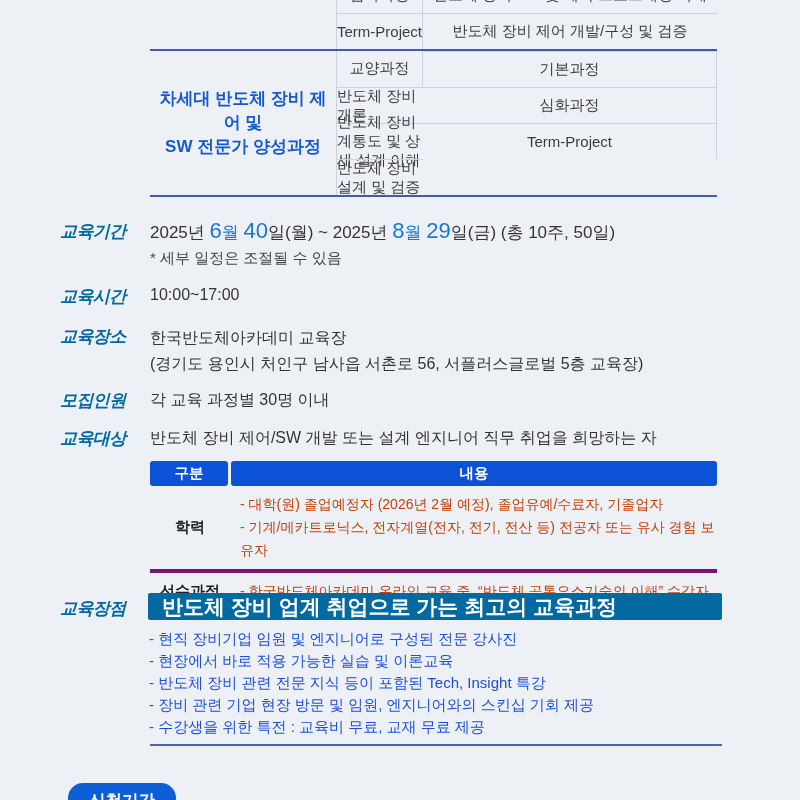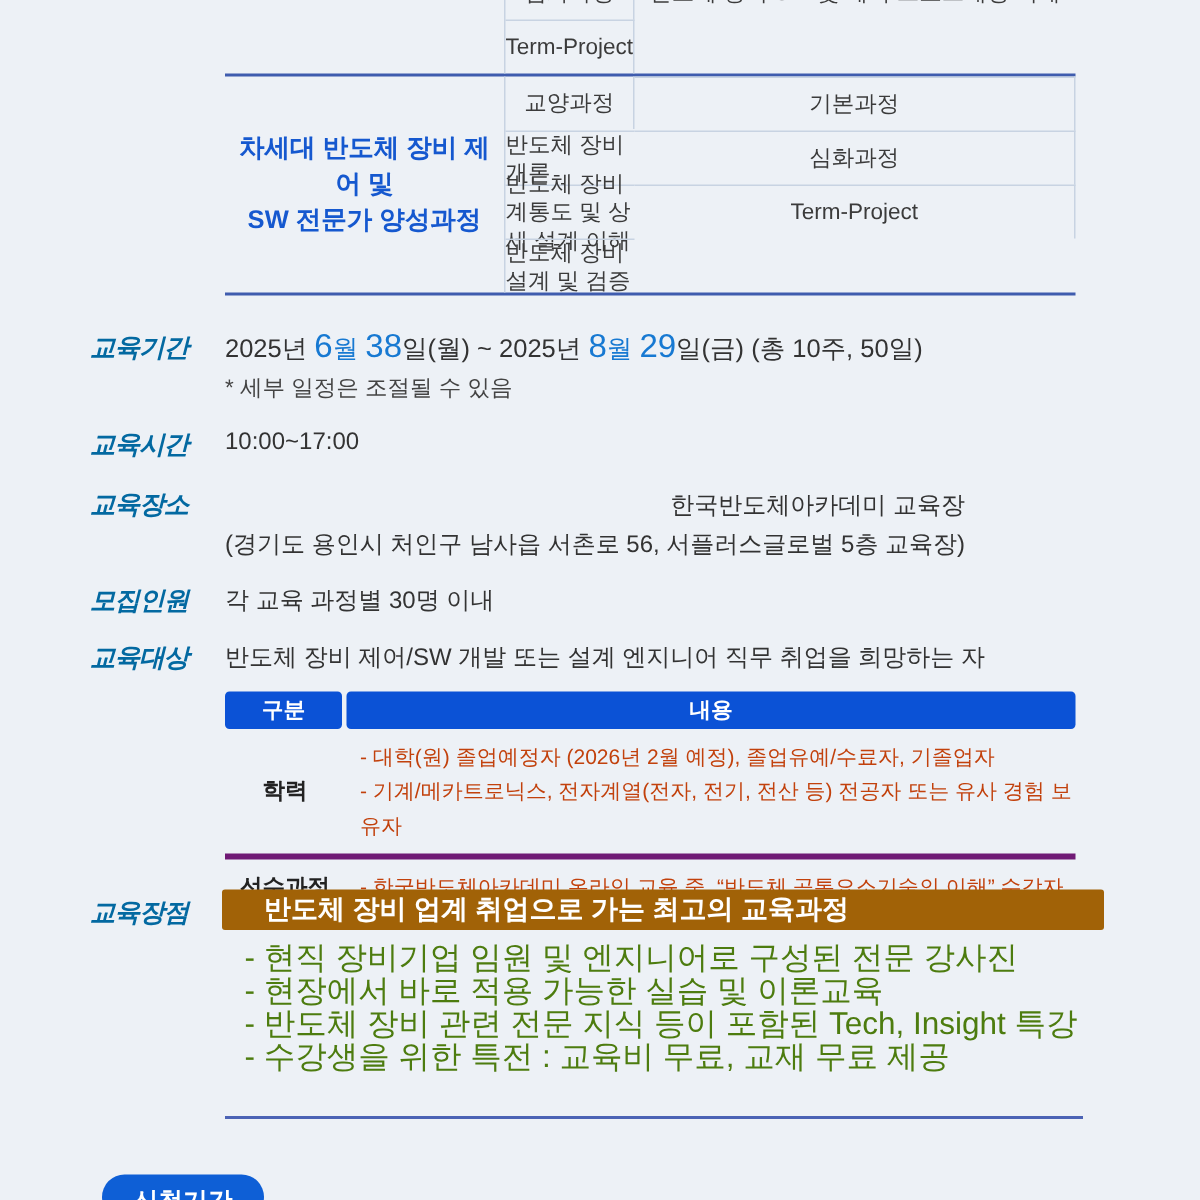--- a/index.html
+++ b/index.html
@@ -48,44 +48,45 @@
   .ehead .hc2{flex:1;}
   .erow{display:grid;grid-template-columns:80px 1fr;padding:7px 0;}
   .erow + .erow{border-top:4px solid #701a75;}
   .ebody{border-bottom:1px solid #b0bfd4;}
   .erow .rlabel{display:flex;align-items:center;justify-content:center;font-weight:bold;font-size:15px;color:#222;}
   .erow .ritems{padding-left:10px;font-size:14px;color:#c2410c;line-height:1.65;}
 
   
   .advbar{
     left:148px;top:593px;width:560px;height:27px;
-    background:#a16207;border-radius:2px;color:#fff;font-weight:bold;font-size:18px;
-    line-height:27px;padding-left:28px;
+    background:#0369a1;border-radius:2px;color:#fff;font-weight:bold;font-size:21px;
+    line-height:27px;padding-left:14px;
   }
-  .advitems{left:163px;top:628px;font-size:21px;color:#4d7c0f;}
+  .advitems{left:149px;top:628px;font-size:15px;color:#1d4ed8;}
   .advitems div{line-height:21.9px;white-space:nowrap;}
   .advline{left:150px;top:744px;width:572px;border-top:2px solid #4c63b5;height:0;}
 
   
   .pill{
     left:68px;top:783px;width:108px;height:30px;border-radius:15px;
     background:#0e5fd6;color:#fff;font-weight:bold;font-size:16.5px;
     display:flex;align-items:flex-start;justify-content:center;padding-top:7px;box-sizing:border-box;
   }
 </style>
 </head>
 <body>
 
 <div class="abs ctable">
 
   <div class="cgroup" style="--rows:2;">
     <div class="glabel"></div>
     <div class="cell type">심화과정</div>
     <div class="cell">반도체 장비 SW 및 제어 프로그래밍 이해</div>
     <div class="cell type bt">Term-Project</div>
+    <div class="cell bt">반도체 장비 제어 개발/구성 및 검증</div>
   </div>
 
   <div class="cgroup" style="--rows:4;">
     <div class="glabel">
       <span>
         <span>차세대 반도체 장비 제어 및</span><br>
         <span>SW 전문가 양성과정</span>
       </span>
     </div>
     <div class="cell type">교양과정</div>
@@ -94,29 +95,29 @@
     <div class="cell type bt">심화과정</div>
     <div class="cell bt">반도체 장비 계통도 및 상세 설계 이해</div>
     <div class="cell type bt">Term-Project</div>
     <div class="cell bt">반도체 장비 설계 및 검증</div>
   </div>
 
 </div>
 
 <div class="abs seclabel" style="top:220px;">교육기간</div>
 <div class="abs seccontent dateline" style="top:218px;">
-  <span>2025년 </span><span class="big">6</span><span class="acc">월 </span><span class="big">38</span><span>일(월) ~ 2025년 </span><span class="big">8</span><span class="acc">월 </span><span class="big">29</span><span>일(금) (총 10주, 50일)</span>
+  <span>2025년 </span><span class="big">6</span><span class="acc">월 </span><span class="big">40</span><span>일(월) ~ 2025년 </span><span class="big">8</span><span class="acc">월 </span><span class="big">29</span><span>일(금) (총 10주, 50일)</span>
 </div>
 <div class="abs seccontent note" style="top:249px;">* 세부 일정은 조절될 수 있음</div>
 
 <div class="abs seclabel" style="top:285px;">교육시간</div>
 <div class="abs seccontent" style="top:286px;">10:00~17:00</div>
 
 <div class="abs seclabel" style="top:325px;">교육장소</div>
-<div class="abs seccontent" style="top:325px;line-height:26px;text-align:right;">
+<div class="abs seccontent" style="top:325px;line-height:26px;">
   <div>한국반도체아카데미 교육장</div>
   <div>(경기도 용인시 처인구 남사읍 서촌로 56, 서플러스글로벌 5층 교육장)</div>
 </div>
 
 <div class="abs seclabel" style="top:389px;">모집인원</div>
 <div class="abs seccontent" style="top:390px;">각 교육 과정별 30명 이내</div>
 
 <div class="abs seclabel" style="top:427px;">교육대상</div>
 <div class="abs seccontent" style="top:428px;">반도체 장비 제어/SW 개발 또는 설계 엔지니어 직무 취업을 희망하는 자</div>
 
@@ -141,19 +142,20 @@
     </div>
   </div>
 </div>
 
 <div class="abs seclabel" style="top:597px;">교육장점</div>
 <div class="abs advbar">반도체 장비 업계 취업으로 가는 최고의 교육과정</div>
 <div class="abs advitems">
   <div>- 현직 장비기업 임원 및 엔지니어로 구성된 전문 강사진</div>
   <div>- 현장에서 바로 적용 가능한 실습 및 이론교육</div>
   <div>- 반도체 장비 관련 전문 지식 등이 포함된 Tech, Insight 특강</div>
+  <div>- 장비 관련 기업 현장 방문 및 임원, 엔지니어와의 스킨십 기회 제공</div>
   <div>- 수강생을 위한 특전 : 교육비 무료, 교재 무료 제공</div>
 </div>
 <div class="abs advline"></div>
 
 <div class="abs pill">
   <span>신청기간</span>
 </div>
 
 </body></html>

